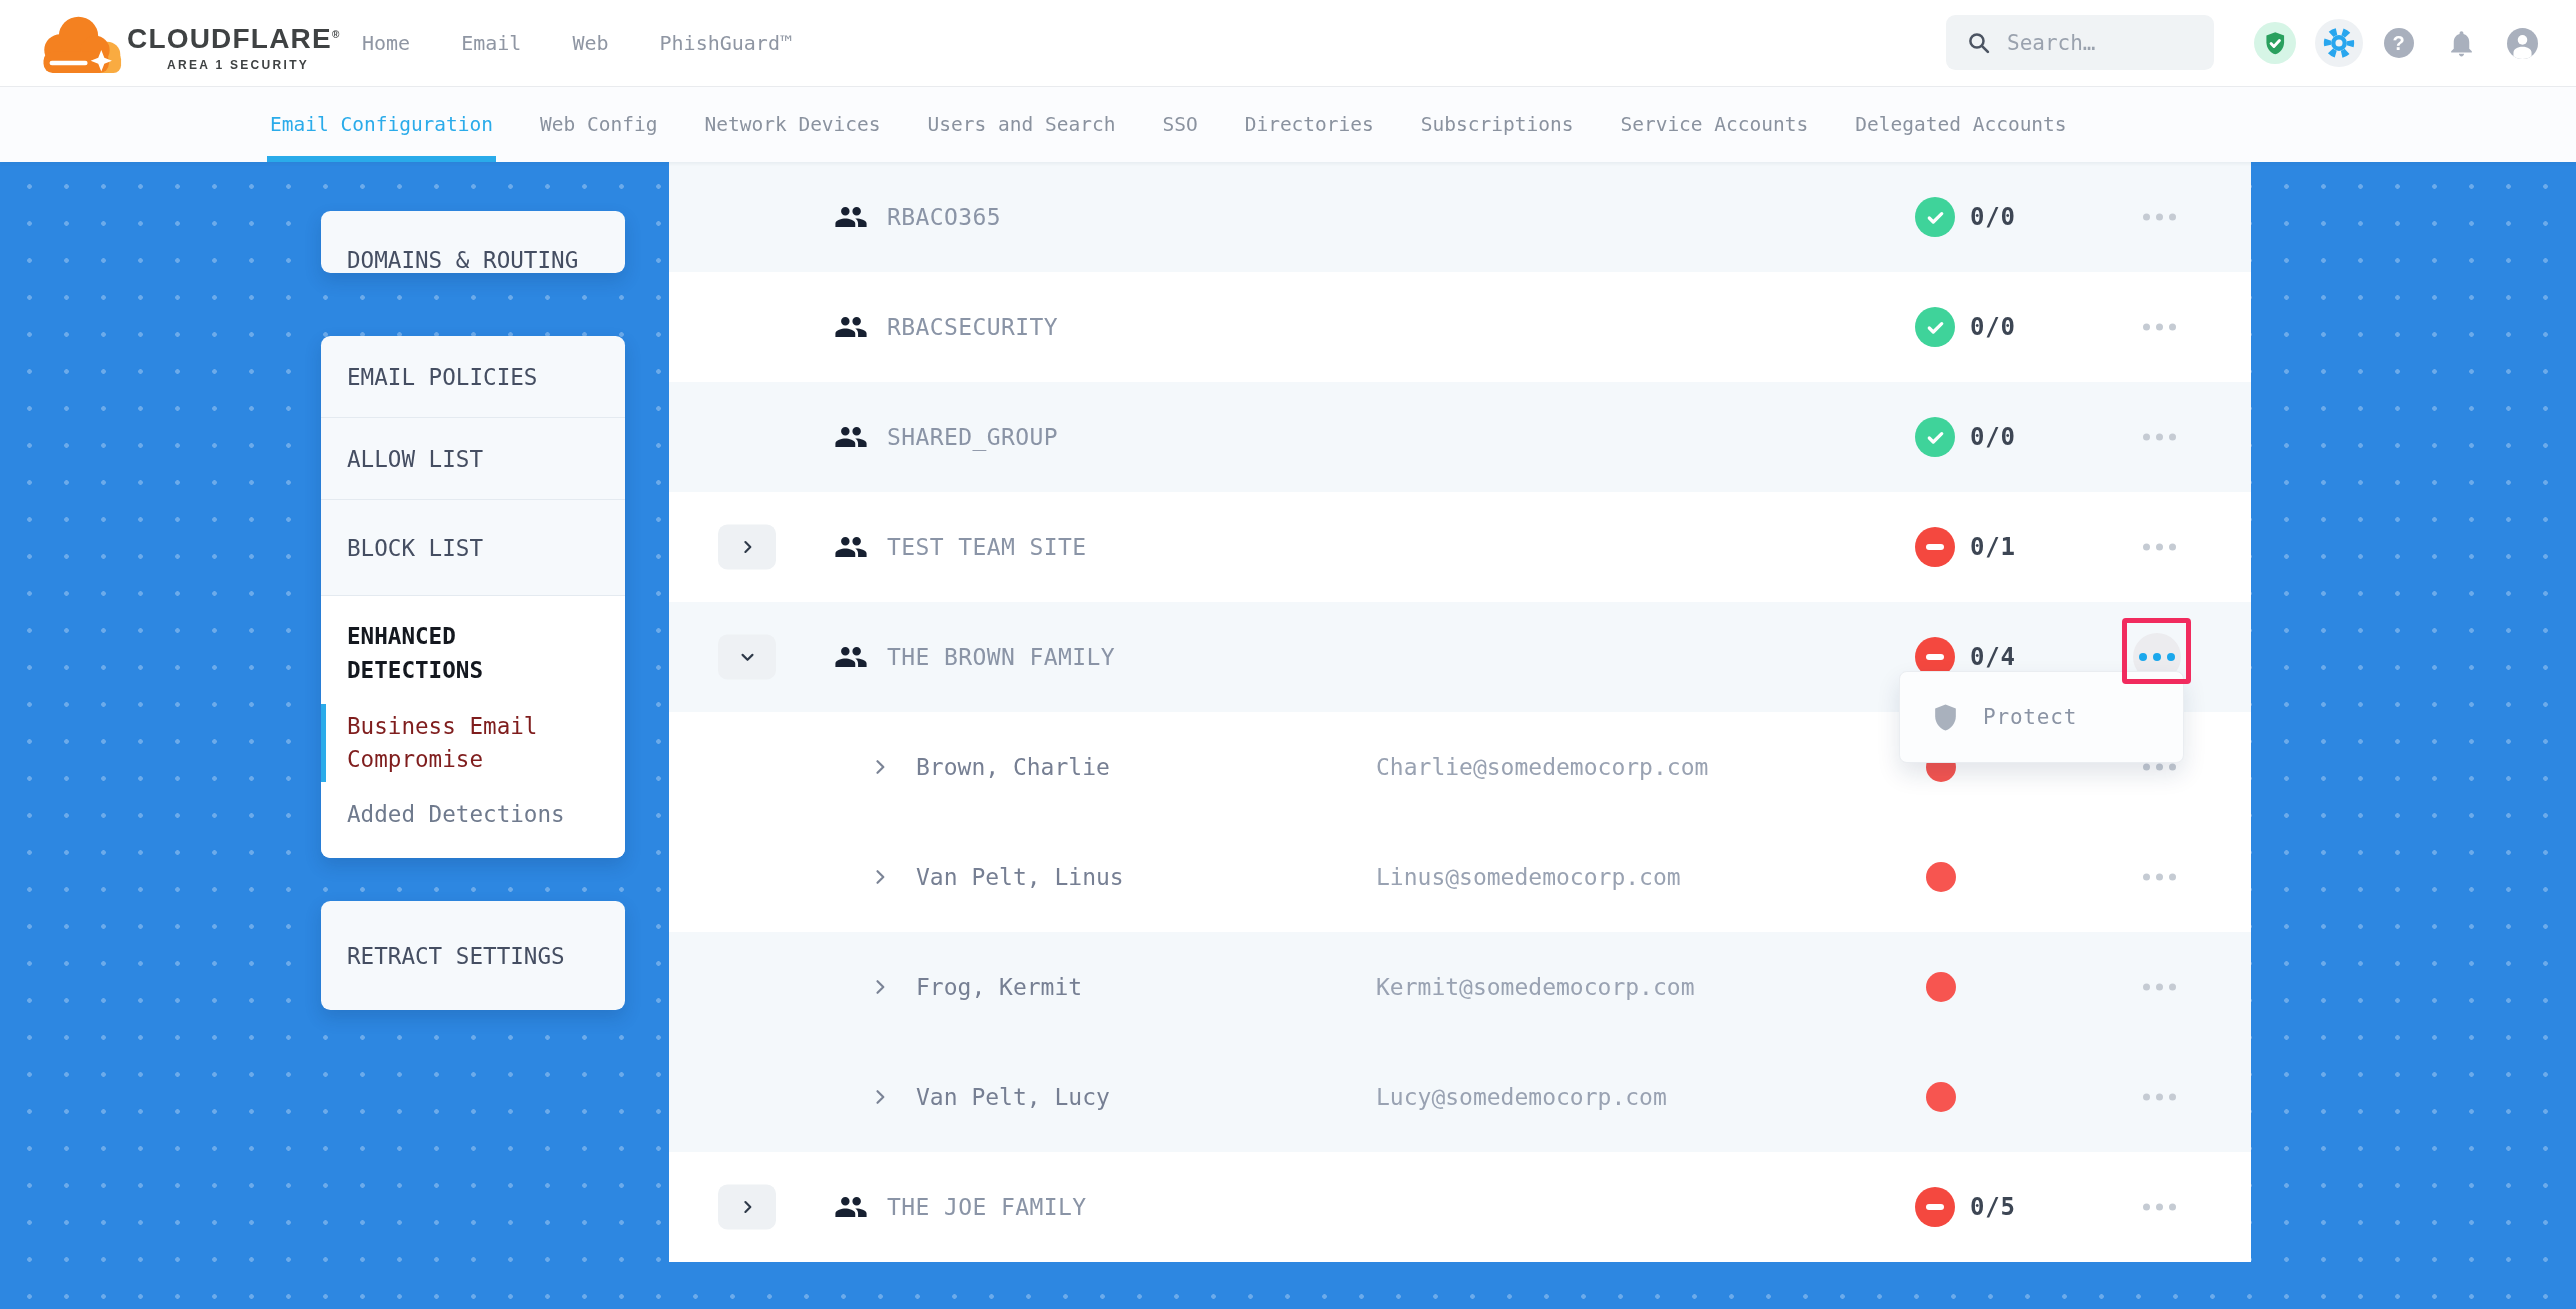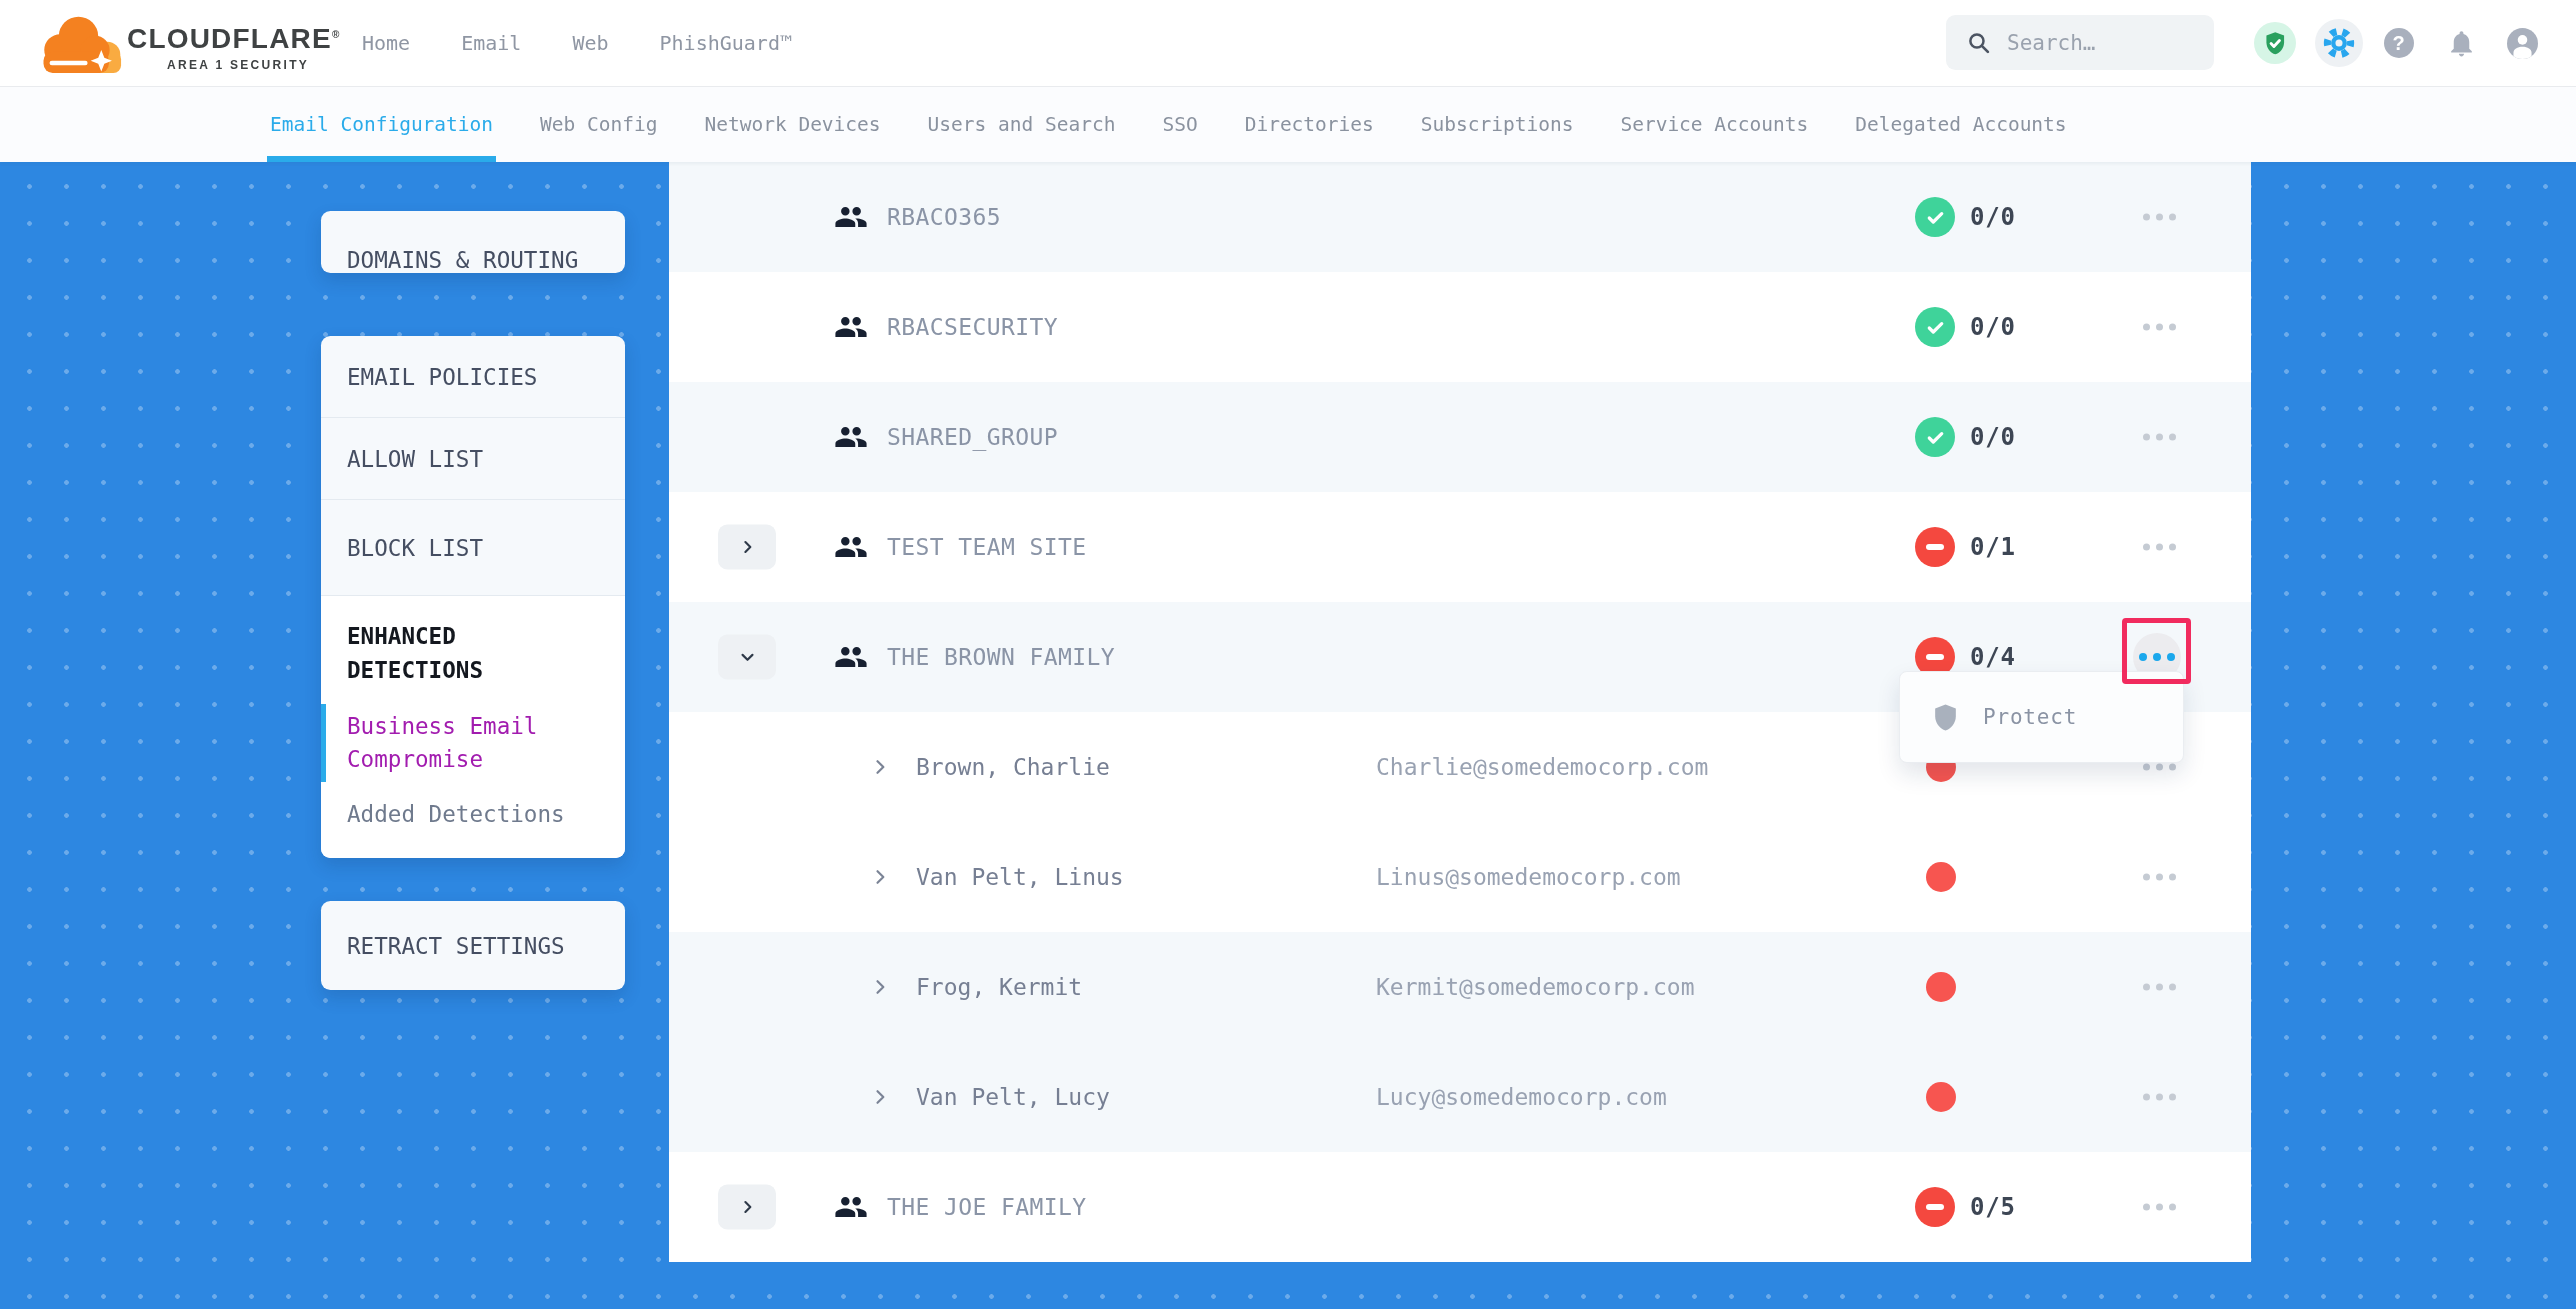--- a/index.html
+++ b/index.html
@@ -46,24 +46,24 @@
   .side-card{position:absolute;left:321px;width:304px;background:#f6f9fc;border-radius:9.3px;
     box-shadow:0 7.8px 17px rgba(10,35,80,.16);box-sizing:border-box;color:#454e62;z-index:5;}
   .card-domains{top:211px;height:62px;display:flex;align-items:flex-end;padding-left:26px;font-size:22.6px;}
   .card-stack{top:336px;padding:0;}
   .stack-item{height:81px;display:flex;align-items:center;padding-left:26px;font-size:22.6px;cursor:pointer;}
   .stack-item.tall{height:95px;}
   .stack-div{height:0;border-top:1.6px solid #e4eaf0;}
   .enhanced{background:#ffffff;border-radius:0 0 9.3px 9.3px;padding:23px 26px 26.5px 26px;box-sizing:border-box;}
   .enh-title{font-size:22.6px;font-weight:bold;color:#14181f;line-height:34px;}
   .enh-item{font-size:22.6px;line-height:33px;margin-top:23px;cursor:pointer;position:relative;}
-  .enh-item.active{color:#a21caf;}
+  .enh-item.active{color:#7f1d1d;}
   .enh-item.active::before{content:"";position:absolute;left:-26px;top:-6.2px;bottom:-6.2px;width:5.4px;background:#2aabea;}
   .enh-item.plain{color:#6f7a8d;margin-top:22px;}
-  .card-retract{top:901px;height:89px;display:flex;align-items:center;padding-left:26px;font-size:22.6px;}
+  .card-retract{top:901px;height:109px;display:flex;align-items:center;padding-left:26px;font-size:22.6px;}
   
   .grid{position:absolute;left:669px;top:162px;width:1582px;height:1099px;background:#ffffff;z-index:4;}
   .row{position:relative;height:110px;}
   .row-odd{background:#f4f8fb;}
   .row-even{background:#ffffff;}
   .row>*{position:absolute;top:50%;transform:translateY(-50%);}
   .expand-btn{left:49px;width:58px;height:45px;border-radius:9.3px;background:#eef1f4;cursor:pointer;
     display:flex;align-items:center;justify-content:center;}
   .people-icon{left:165px;width:34px;height:34px;}
   .g-name{left:218px;font-size:23px;color:#8a94a6;letter-spacing:0.4px;white-space:nowrap;}

